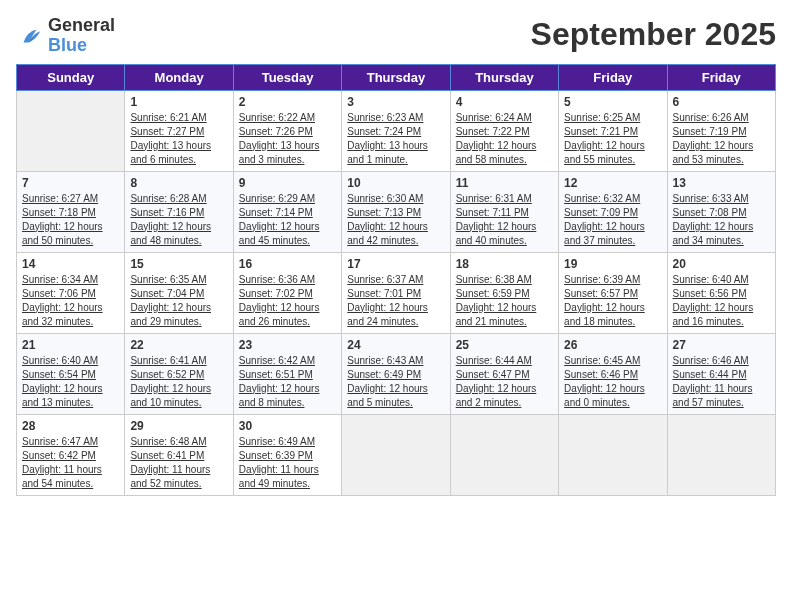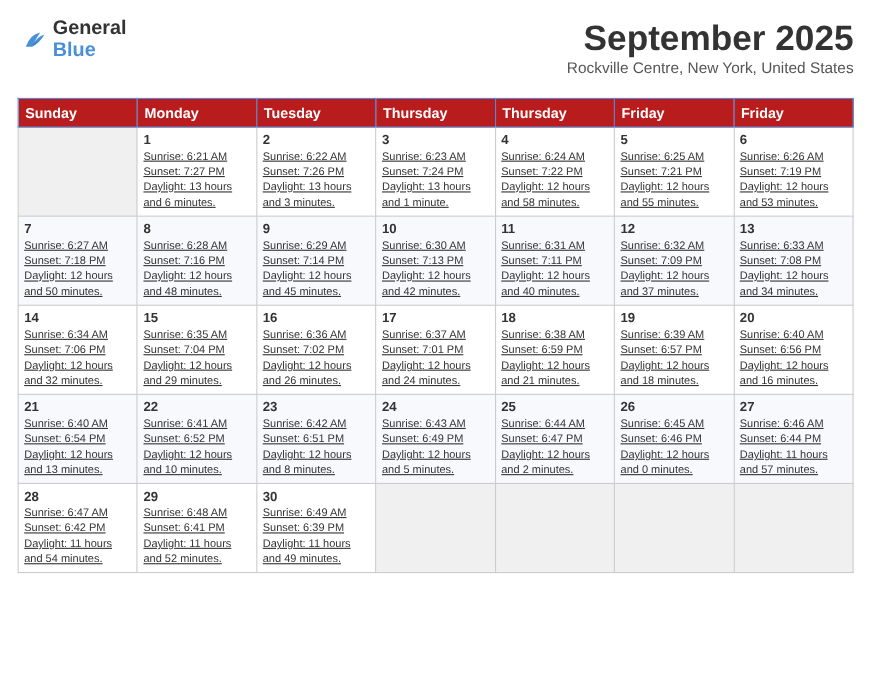--- a/index.html
+++ b/index.html
@@ -7,62 +7,62 @@
       font-family: Arial, sans-serif;
       background: #fff;
       width: 792px;
       min-height: 612px;
       padding: 16px;
     }
     .header {
       display: flex;
       justify-content: space-between;
       align-items: flex-start;
-      margin-bottom: 20px;
+      margin-bottom: 8px;
     }
     .logo {
       display: flex;
       align-items: center;
       gap: 4px;
     }
     .logo-text {
       font-size: 18px;
       font-weight: bold;
       line-height: 1.1;
     }
     .logo-text .general { color: #333; }
     .logo-text .blue { color: #4a90d9; }
     .logo-bird {
       width: 28px;
       height: 28px;
     }
     .title-block {
-      text-align: right;
+      text-align: left;
     }
     .month-year {
       font-size: 32px;
       font-weight: bold;
       color: #333;
     }
     .location {
       font-size: 14px;
       color: #555;
     }
     .calendar {
       width: 100%;
       border-collapse: collapse;
       border: 1px solid #ccc;
     }
     .calendar th {
-      background-color: #b91c1c;
+      background-color: #4c1d95;
       color: #fff;
       font-size: 13px;
       font-weight: bold;
       padding: 5px 6px;
-      text-align: left;
+      text-align: center;
       border: 1px solid #5588d8;
     }
     .calendar td {
       vertical-align: top;
       border: 1px solid #ccc;
       padding: 4px 5px;
       width: 108px;
       min-height: 80px;
       font-size: 10px;
       color: #333;
@@ -96,21 +96,20 @@
       <path d="M8 22 Q12 10 22 8 Q18 14 16 18 Q20 12 26 10 Q22 18 14 22 Z" fill="#4a90d9"></path>
       <path d="M14 22 Q16 18 20 16 L14 22Z" fill="#2a60a9"></path>
     </svg>
     <div class="logo-text">
       <div><span class="general">General</span></div>
       <div><span class="blue">Blue</span></div>
     </div>
   </div>
   <div class="title-block">
     <div class="month-year">September 2025</div>
-    <div class="location">Rockville Centre, New York, United States</div>
   </div>
 </div>
 
 <table class="calendar" id="calendar-table">
   <thead id="calendar-header">
       <tr>
         <th>Sunday</th>
         <th>Monday</th>
         <th>Tuesday</th>
         <th>Thursday</th>

